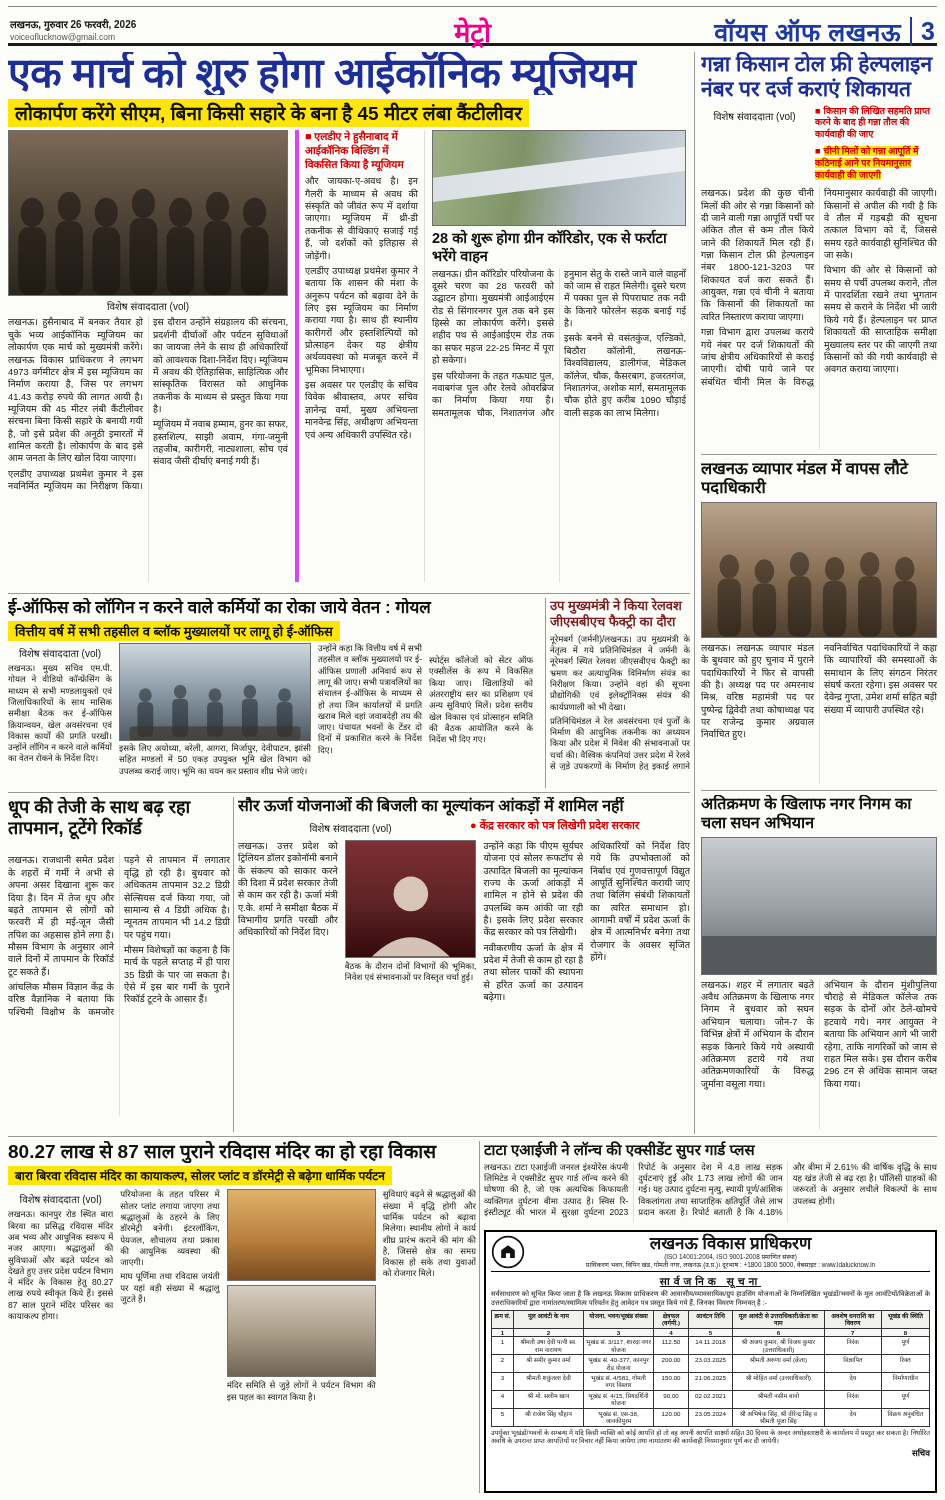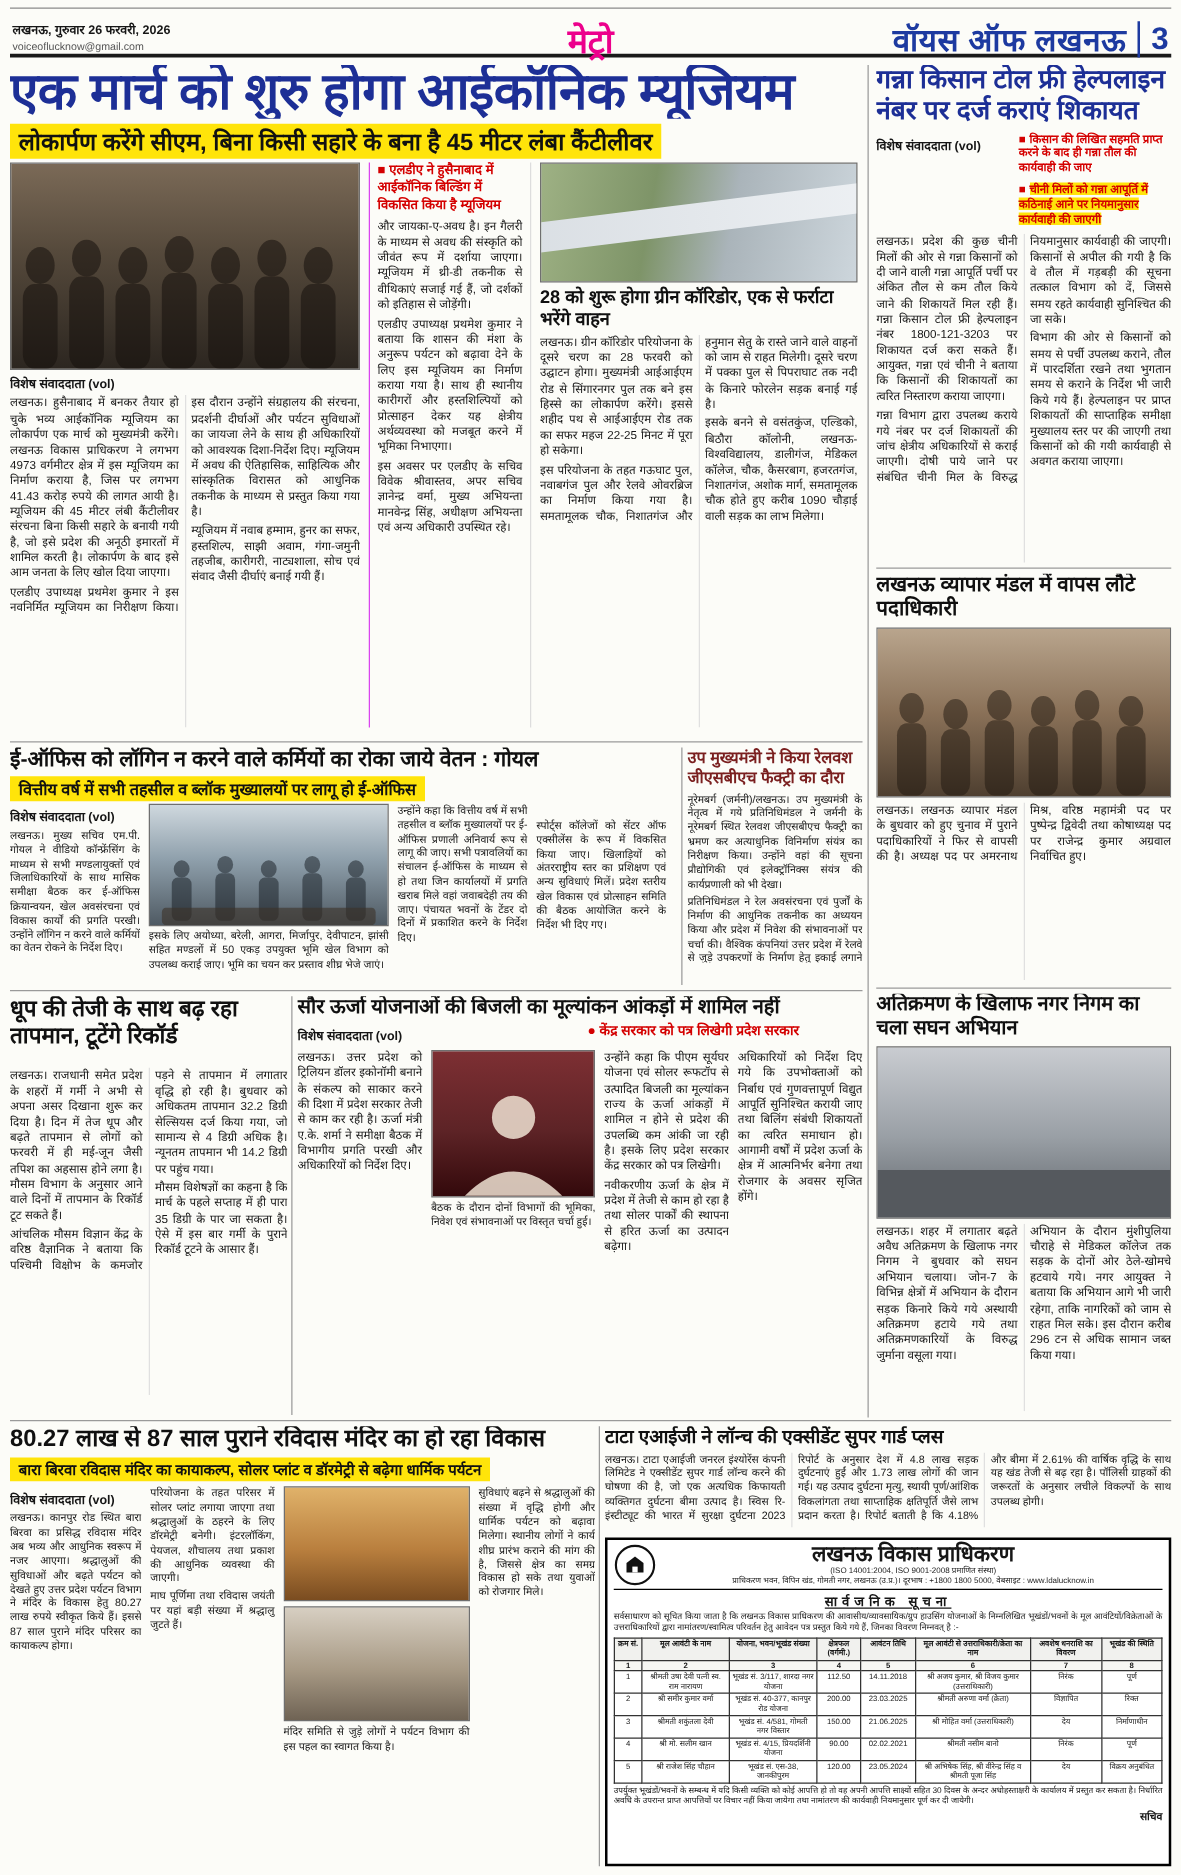--- a/index.html
+++ b/index.html
@@ -19,21 +19,21 @@
 .pageno{color:#1d3aa0;font-size:25px;font-weight:bold;border-left:2px solid #1d3aa0;padding-left:9px;}
 
 .head-main{color:#1d2f96;font-size:41px;font-weight:bold;margin:0;line-height:1.06;letter-spacing:-.5px;white-space:nowrap;overflow:hidden;}
 .h-blue{color:#1d2f96;font-weight:bold;font-size:21px;line-height:1.18;margin:0 0 4px;}
 .h-k{color:#101010;font-weight:bold;margin:0;line-height:1.18;}
 .h-maroon{color:#7a1f1f;font-weight:bold;margin:0;line-height:1.22;}
 .ysub{display:inline-block;background:#ffe40a;font-weight:bold;padding:1px 7px;color:#111;}
 .ysub.lg{font-size:19px;margin:4px 0 3px;}
 .ysub.md{font-size:13px;margin:3px 0 2px;}
 .ysub.sm{font-size:12px;margin:3px 0 2px;}
-.byline{font-size:10px;font-weight:bold;margin:3px 0;}
+.byline{font-size:10px;font-weight:normal;margin:3px 0;text-align:center;}
 .bt{font-size:9.3px;line-height:1.33;text-align:justify;overflow:hidden;}
 .bt p{margin:0 0 3px;}
 .bt.small{font-size:8.5px;}
 .c2{column-count:2;column-gap:10px;column-rule:1px solid #e0e0e0;}
 .c3{column-count:3;column-gap:10px;column-rule:1px solid #e0e0e0;}
 .row{display:flex;gap:7px;}
 .redlead{color:#d40000;font-weight:bold;font-size:10.5px;line-height:1.3;margin-bottom:4px;text-align:left;}
 .gbul{color:#d40000;font-weight:bold;font-size:9.2px;line-height:1.3;margin-bottom:5px;text-align:left;}
 .sq{margin-right:3px;}
 .hl{background:#ffe40a;}
@@ -111,21 +111,21 @@
               </g>
             </svg>
         </div>
         <div class="byline">विशेष संवाददाता (vol)</div>
         <div class="bt c2" style="flex:1;">
             <p>लखनऊ। हुसैनाबाद में बनकर तैयार हो चुके भव्य आईकॉनिक म्यूजियम का लोकार्पण एक मार्च को मुख्यमंत्री करेंगे। लखनऊ विकास प्राधिकरण ने लगभग 4973 वर्गमीटर क्षेत्र में इस म्यूजियम का निर्माण कराया है, जिस पर लगभग 41.43 करोड़ रुपये की लागत आयी है। म्यूजियम की 45 मीटर लंबी कैंटीलीवर संरचना बिना किसी सहारे के बनायी गयी है, जो इसे प्रदेश की अनूठी इमारतों में शामिल करती है। लोकार्पण के बाद इसे आम जनता के लिए खोल दिया जाएगा।</p>
             <p>एलडीए उपाध्यक्ष प्रथमेश कुमार ने इस नवनिर्मित म्यूजियम का निरीक्षण किया। इस दौरान उन्होंने संग्रहालय की संरचना, प्रदर्शनी दीर्घाओं और पर्यटन सुविधाओं का जायजा लेने के साथ ही अधिकारियों को आवश्यक दिशा-निर्देश दिए। म्यूजियम में अवध की ऐतिहासिक, साहित्यिक और सांस्कृतिक विरासत को आधुनिक तकनीक के माध्यम से प्रस्तुत किया गया है।</p>
             <p>म्यूजियम में नवाब हम्माम, हुनर का सफर, हस्तशिल्प, साझी अवाम, गंगा-जमुनी तहजीब, कारीगरी, नाट्यशाला, सोच एवं संवाद जैसी दीर्घाएं बनाई गयी हैं।</p>
           </div>
       </div>
-      <div style="width:130px;border-left:1px solid #d946ef;border-right:1px solid #ddd;padding:0 6px;">
+      <div style="width:130px;border-left:4px solid #d946ef;border-right:1px solid #ddd;padding:0 6px;">
         <div class="redlead"><span class="sq">■</span><span>एलडीए ने हुसैनाबाद में आईकॉनिक बिल्डिंग में विकसित किया है म्यूजियम</span></div>
         <div class="bt" style="height:400px;">
             <p>और जायका-ए-अवध है। इन गैलरी के माध्यम से अवध की संस्कृति को जीवंत रूप में दर्शाया जाएगा। म्यूजियम में थ्री-डी तकनीक से वीथिकाएं सजाई गई हैं, जो दर्शकों को इतिहास से जोड़ेंगी।</p>
             <p>एलडीए उपाध्यक्ष प्रथमेश कुमार ने बताया कि शासन की मंशा के अनुरूप पर्यटन को बढ़ावा देने के लिए इस म्यूजियम का निर्माण कराया गया है। साथ ही स्थानीय कारीगरों और हस्तशिल्पियों को प्रोत्साहन देकर यह क्षेत्रीय अर्थव्यवस्था को मजबूत करने में भूमिका निभाएगा।</p>
             <p>इस अवसर पर एलडीए के सचिव विवेक श्रीवास्तव, अपर सचिव ज्ञानेन्द्र वर्मा, मुख्य अभियन्ता मानवेन्द्र सिंह, अधीक्षण अभियन्ता एवं अन्य अधिकारी उपस्थित रहे।</p>
           </div>
       </div>
       <div style="width:254px;display:flex;flex-direction:column;">
         <div class="photo ph-road" style="width:100%;height:96px;"></div>
         <h3 class="h-k" style="font-size:14.5px;margin:4px 0 3px;">28 को शुरू होगा ग्रीन कॉरिडोर, एक से फर्राटा भरेंगे वाहन</h3>
@@ -175,20 +175,21 @@
             <rect x="62" y="17" width="12" height="23" rx="4"></rect>
             <circle cx="86" cy="10" r="5"></circle>
             <rect x="80" y="15" width="12" height="25" rx="4"></rect>
             <circle cx="104" cy="12" r="5"></circle>
             <rect x="98" y="17" width="12" height="23" rx="4"></rect>
           </g>
         </svg>
     </div>
     <div class="bt c2" style="height:142px;margin-top:4px;">
         <p>लखनऊ। लखनऊ व्यापार मंडल के बुधवार को हुए चुनाव में पुराने पदाधिकारियों ने फिर से वापसी की है। अध्यक्ष पद पर अमरनाथ मिश्र, वरिष्ठ महामंत्री पद पर पुष्पेन्द्र द्विवेदी तथा कोषाध्यक्ष पद पर राजेन्द्र कुमार अग्रवाल निर्वाचित हुए।</p>
+        <p>नवनिर्वाचित पदाधिकारियों ने कहा कि व्यापारियों की समस्याओं के समाधान के लिए संगठन निरंतर संघर्ष करता रहेगा। इस अवसर पर देवेन्द्र गुप्ता, उमेश शर्मा सहित बड़ी संख्या में व्यापारी उपस्थित रहे।</p>
       </div>
   </section>
 
   <div class="abs hline" style="left:701px;top:790px;width:236px;"></div>
 
   <section class="abs" style="left:701px;top:795px;width:236px;height:339px;overflow:hidden;">
     <h3 class="h-k" style="font-size:16px;margin-bottom:4px;">अतिक्रमण के खिलाफ नगर निगम का चला सघन अभियान</h3>
     <div class="photo ph-street" style="width:100%;height:138px;"></div>
     <div class="bt c2" style="height:150px;margin-top:4px;">
         <p>लखनऊ। शहर में लगातार बढ़ते अवैध अतिक्रमण के खिलाफ नगर निगम ने बुधवार को सघन अभियान चलाया। जोन-7 के विभिन्न क्षेत्रों में अभियान के दौरान सड़क किनारे किये गये अस्थायी अतिक्रमण हटाये गये तथा अतिक्रमणकारियों के विरुद्ध जुर्माना वसूला गया।</p>

